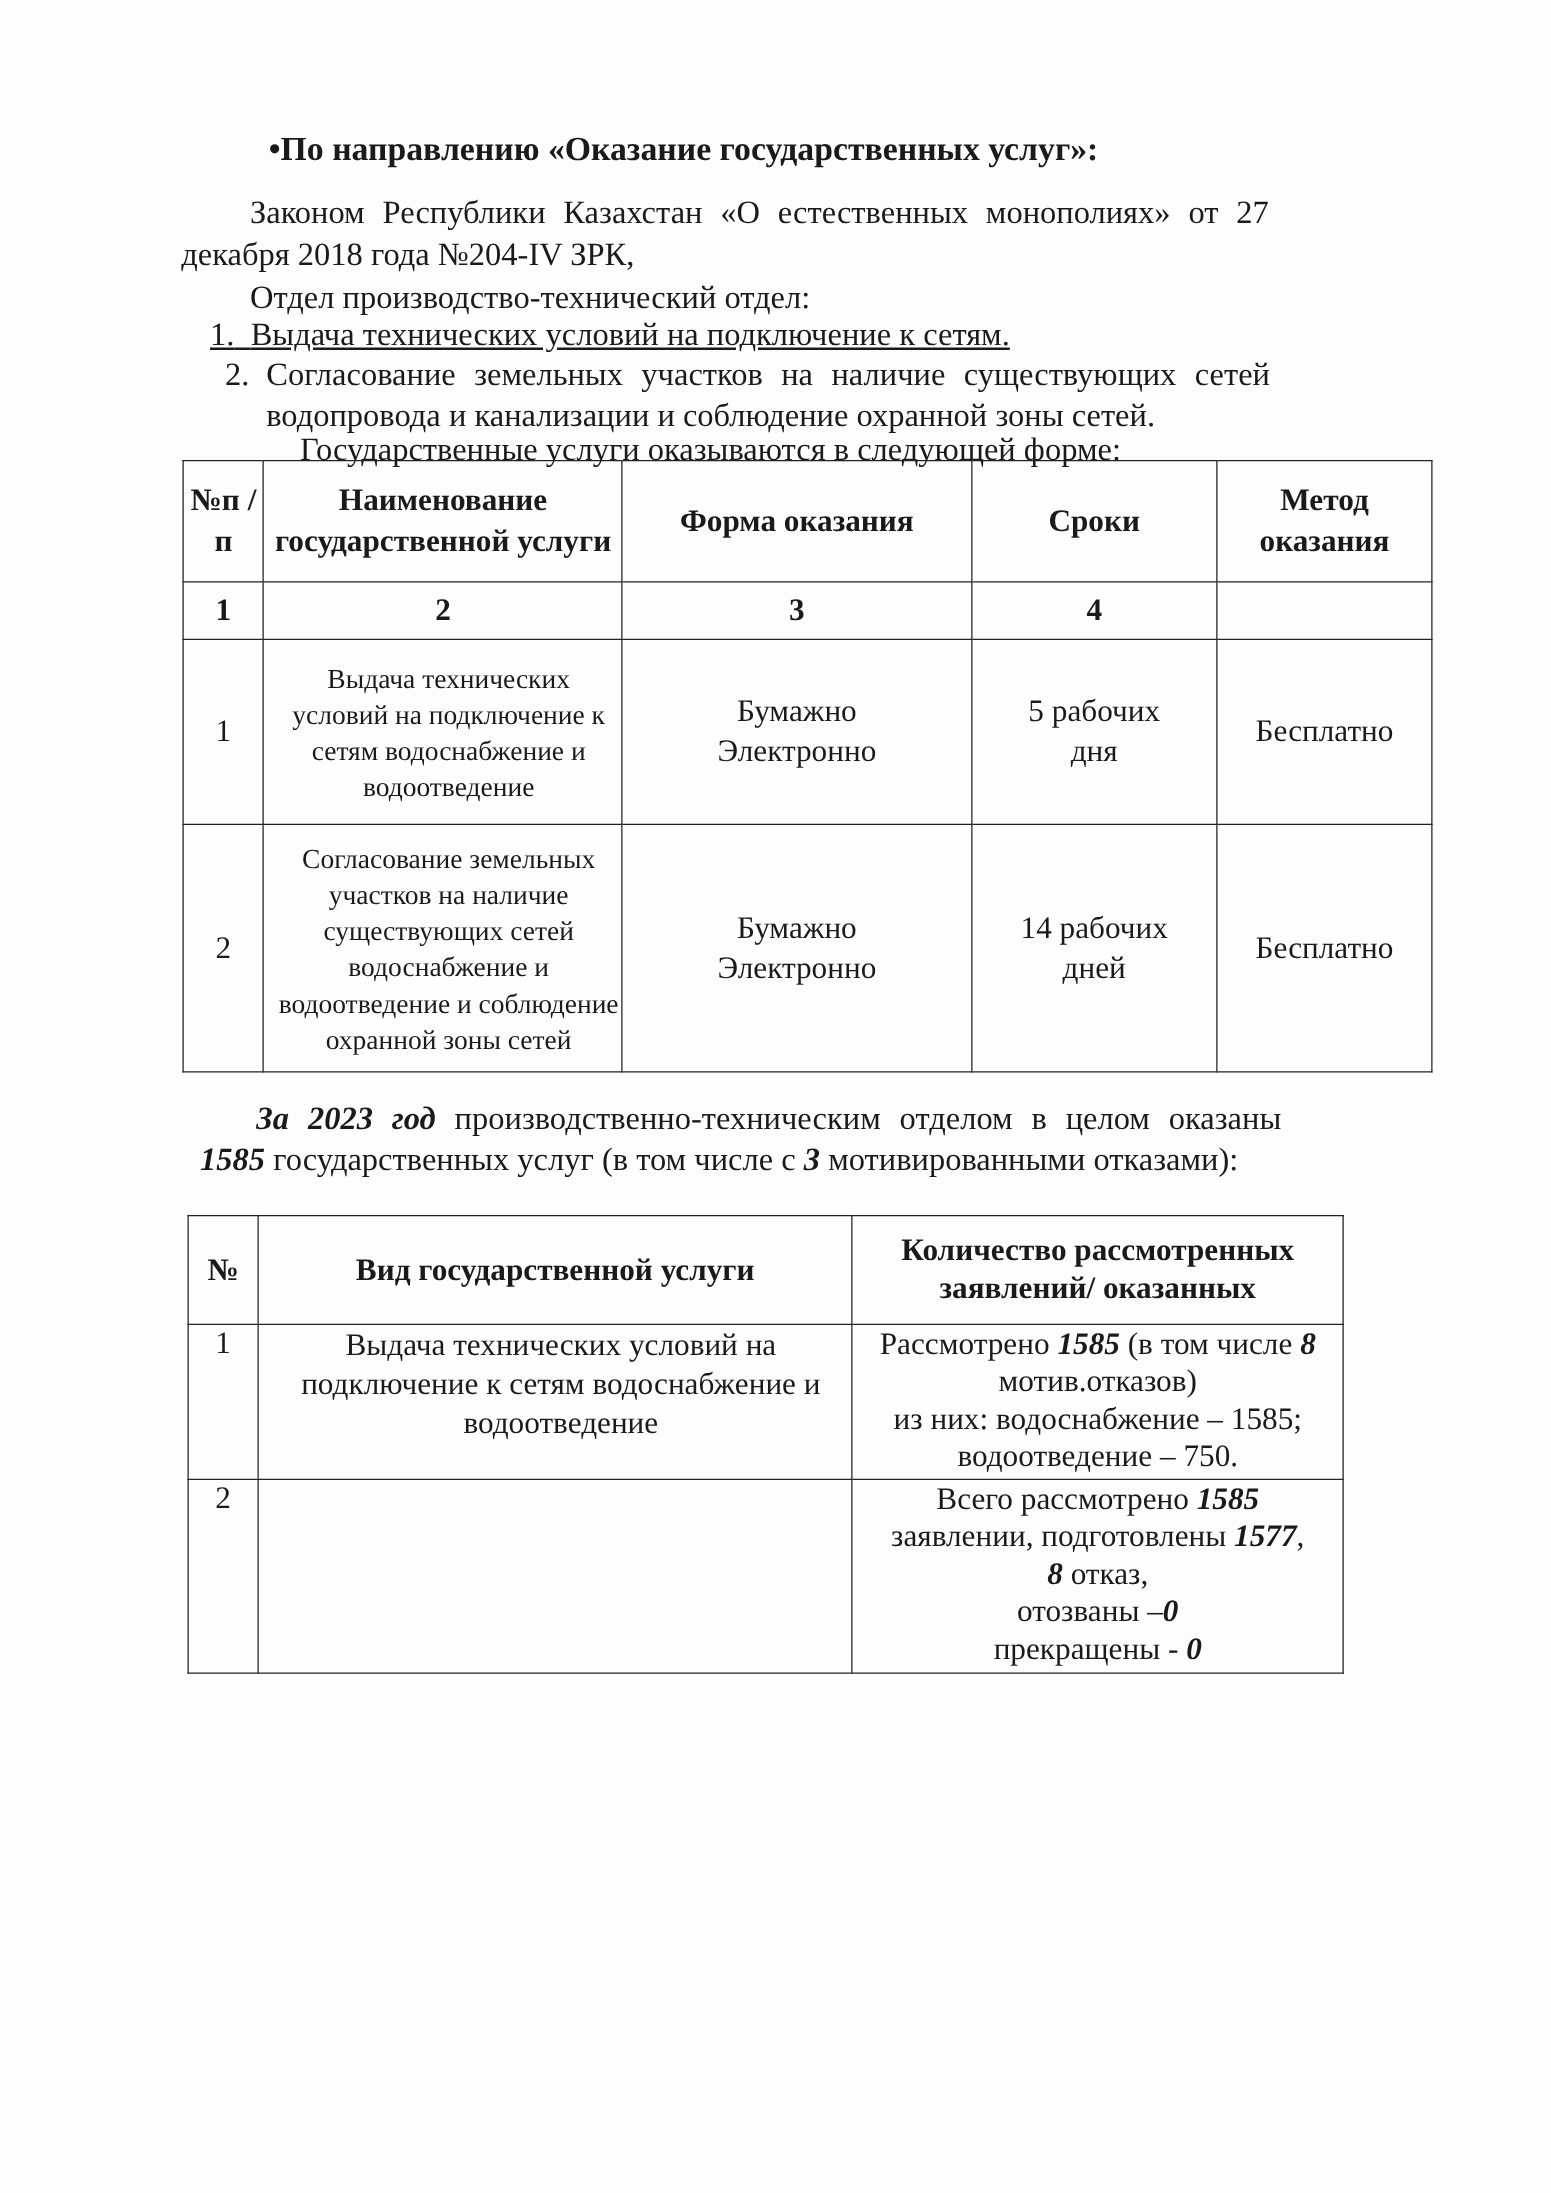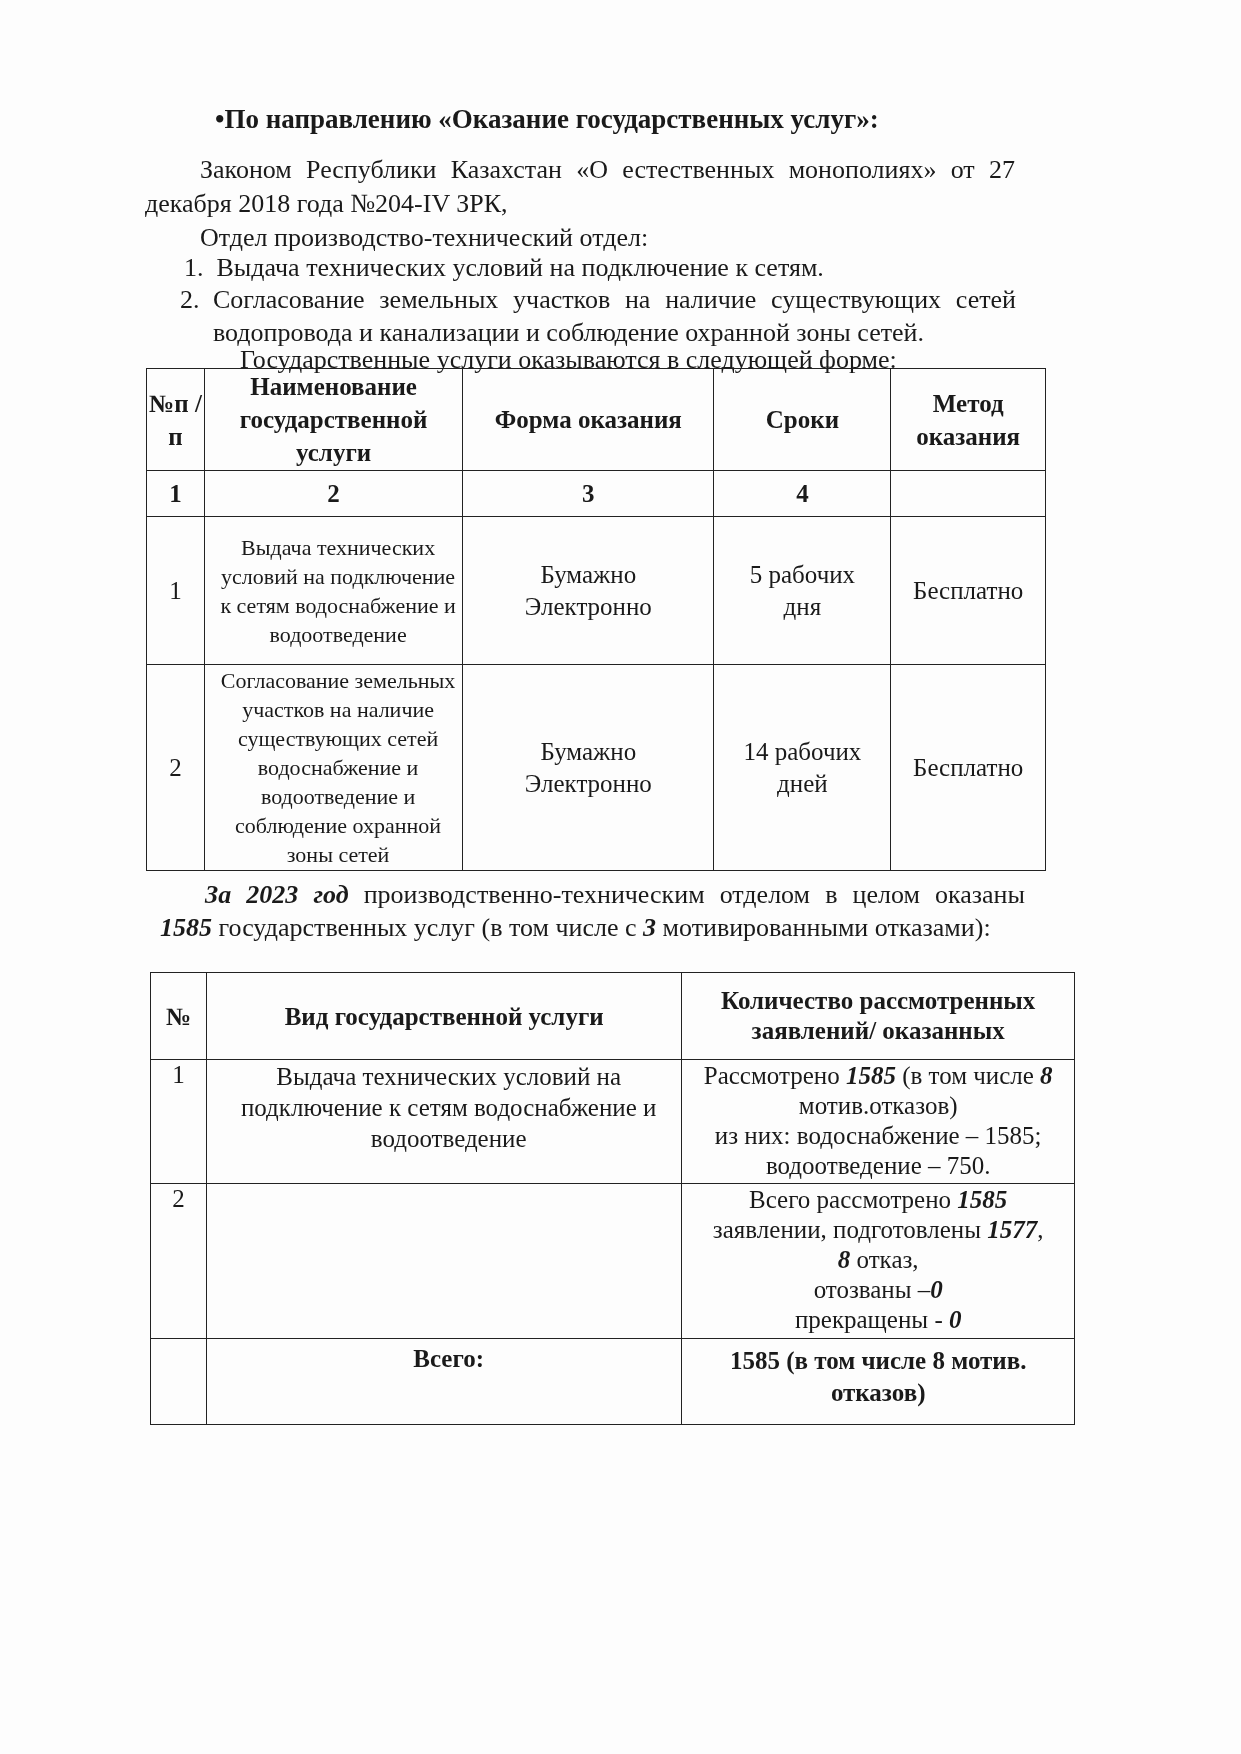--- a/index.html
+++ b/index.html
@@ -22,30 +22,30 @@
 </style>
 </head>
 <body>
 
 <div class="abs heading">•По направлению «Оказание государственных услуг»:</div>
 
 <div class="abs p just" style="left:200px; top:153px; width:815px;font-family:Liberation Serif, serif;">Законом Республики Казахстан «О естественных монополиях» от 27</div>
 <div class="abs p" style="left:145px; top:187px;">декабря 2018 года №204-IV ЗРК,</div>
 <div class="abs p" style="left:200px; top:221px;">Отдел производство-технический отдел:</div>
 
-<div class="abs p" style="left:184px; top:251px;">
+<div class="abs p" style="left:168px; top:251px;text-decoration:underline;">
   <span>1.</span>&nbsp;
   <span>Выдача технических условий на подключение к сетям.</span>
 </div>
 <div class="abs p" style="left:180px; top:283px;">2.</div>
 <div class="abs p just" style="left:213px; top:283px; width:803px;">Согласование земельных участков на наличие существующих сетей</div>
 <div class="abs p" style="left:213px; top:316px;">водопровода и канализации и соблюдение охранной зоны сетей.</div>
 <div class="abs p" style="left:240px; top:343px;">Государственные услуги оказываются в следующей форме:</div>
 
-<table style="left:146px; top:368px; width:900px;">
+<table style="left:146px; top:368px; width:1000px;">
   <colgroup>
       <col style="width:57px">
       <col style="width:254px">
       <col style="width:247px">
       <col style="width:174px">
       <col style="width:152px">
     </colgroup>
   <tbody>
       <tr style="height:97px;">
     <th>№п /п</th>
@@ -111,19 +111,14 @@
     <td class="c top">2</td>
     <td class="l top"></td>
     <td class="c top" style="line-height:30px;">
       <span>Всего рассмотрено </span><b>1585</b><br>
       <span>заявлении, подготовлены </span><b>1577</b><span>,</span><br>
       <b>8</b><span> отказ,</span><br>
       <span>отозваны –</span><b>0</b><br>
       <span>прекращены - </span><b>0</b>
     </td>
   </tr>
-  <tr style="height:86px;">
-    <td></td>
-    <td class="l top" style="font-weight:bold; padding-top:6px;">Всего:</td>
-    <td class="c top" style="font-weight:bold; line-height:32px; padding:6px 20px 0 20px;">1585 (в том числе 8 мотив. отказов)</td>
-  </tr>
 </tbody>
   </table>
 
 </body></html>

